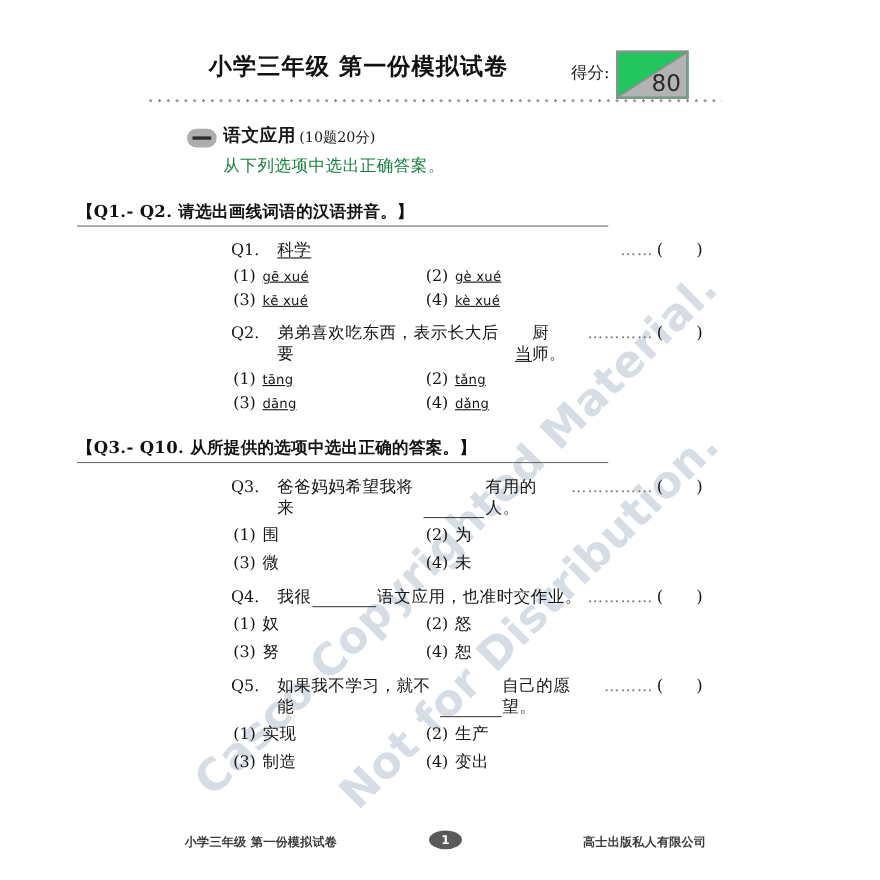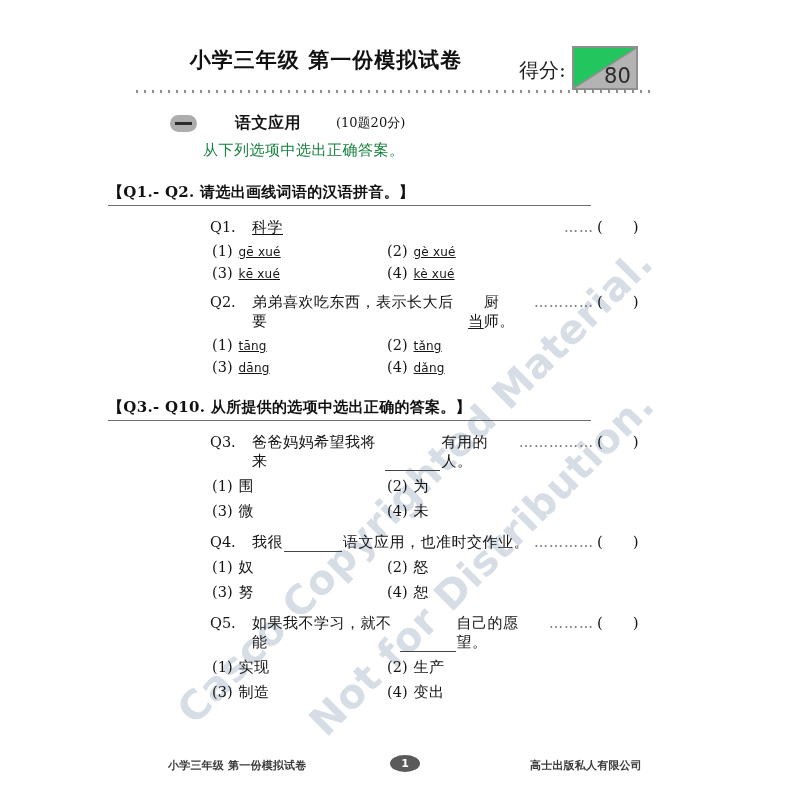--- a/index.html
+++ b/index.html
@@ -77,21 +77,21 @@
   }
   #score-wrap {
     position: absolute;
     left: 519px;
     top: 46px;
     display: flex;
     align-items: flex-start;
   }
   #score-label {
     font-family: "DejaVu Serif", "Liberation Serif", serif;
-    font-size: 20px;
+    font-size: 15px;
     color: #222;
     margin-top: 11px;
     margin-right: 6px;
     letter-spacing: 0px;
     white-space: nowrap;
   }
   #score-box {
     position: relative;
     width: 62px;
     height: 40px;
@@ -130,23 +130,22 @@
     left: 0;
     top: 112px;
     width: 800px;
     z-index: 10;
   }
 
   .section-head {
     position: relative;
     margin-left: 170px;
     display: flex;
-    align-items: center;
+    align-items: flex-end;
     height: 22px;
-    gap: 32px;
   }
   .section-badge {
     width: 27px;
     height: 17px;
     border-radius: 9px;
     background: #adadad;
     position: relative;
     flex: 0 0 auto;
     margin-right: 6px;
   }
@@ -175,21 +174,21 @@
   .section-sub {
     margin-left: 203px;
     margin-top: 7px;
     font-family: "DejaVu Serif", "Liberation Serif", serif;
     font-size: 15px;
     color: #15803d;
     letter-spacing: 0.5px;
   }
 
   .instr-block {
-    margin-left: 108px;
+    margin-left: 70px;
     width: 483px;
     margin-top: 22px;
     border-bottom: 1px solid #6d6d6d;
     padding-bottom: 3px;
   }
   .instr-text {
     font-family: "DejaVu Serif", "Liberation Serif", serif;
     font-size: 15px;
     font-weight: 600;
     color: #111;

